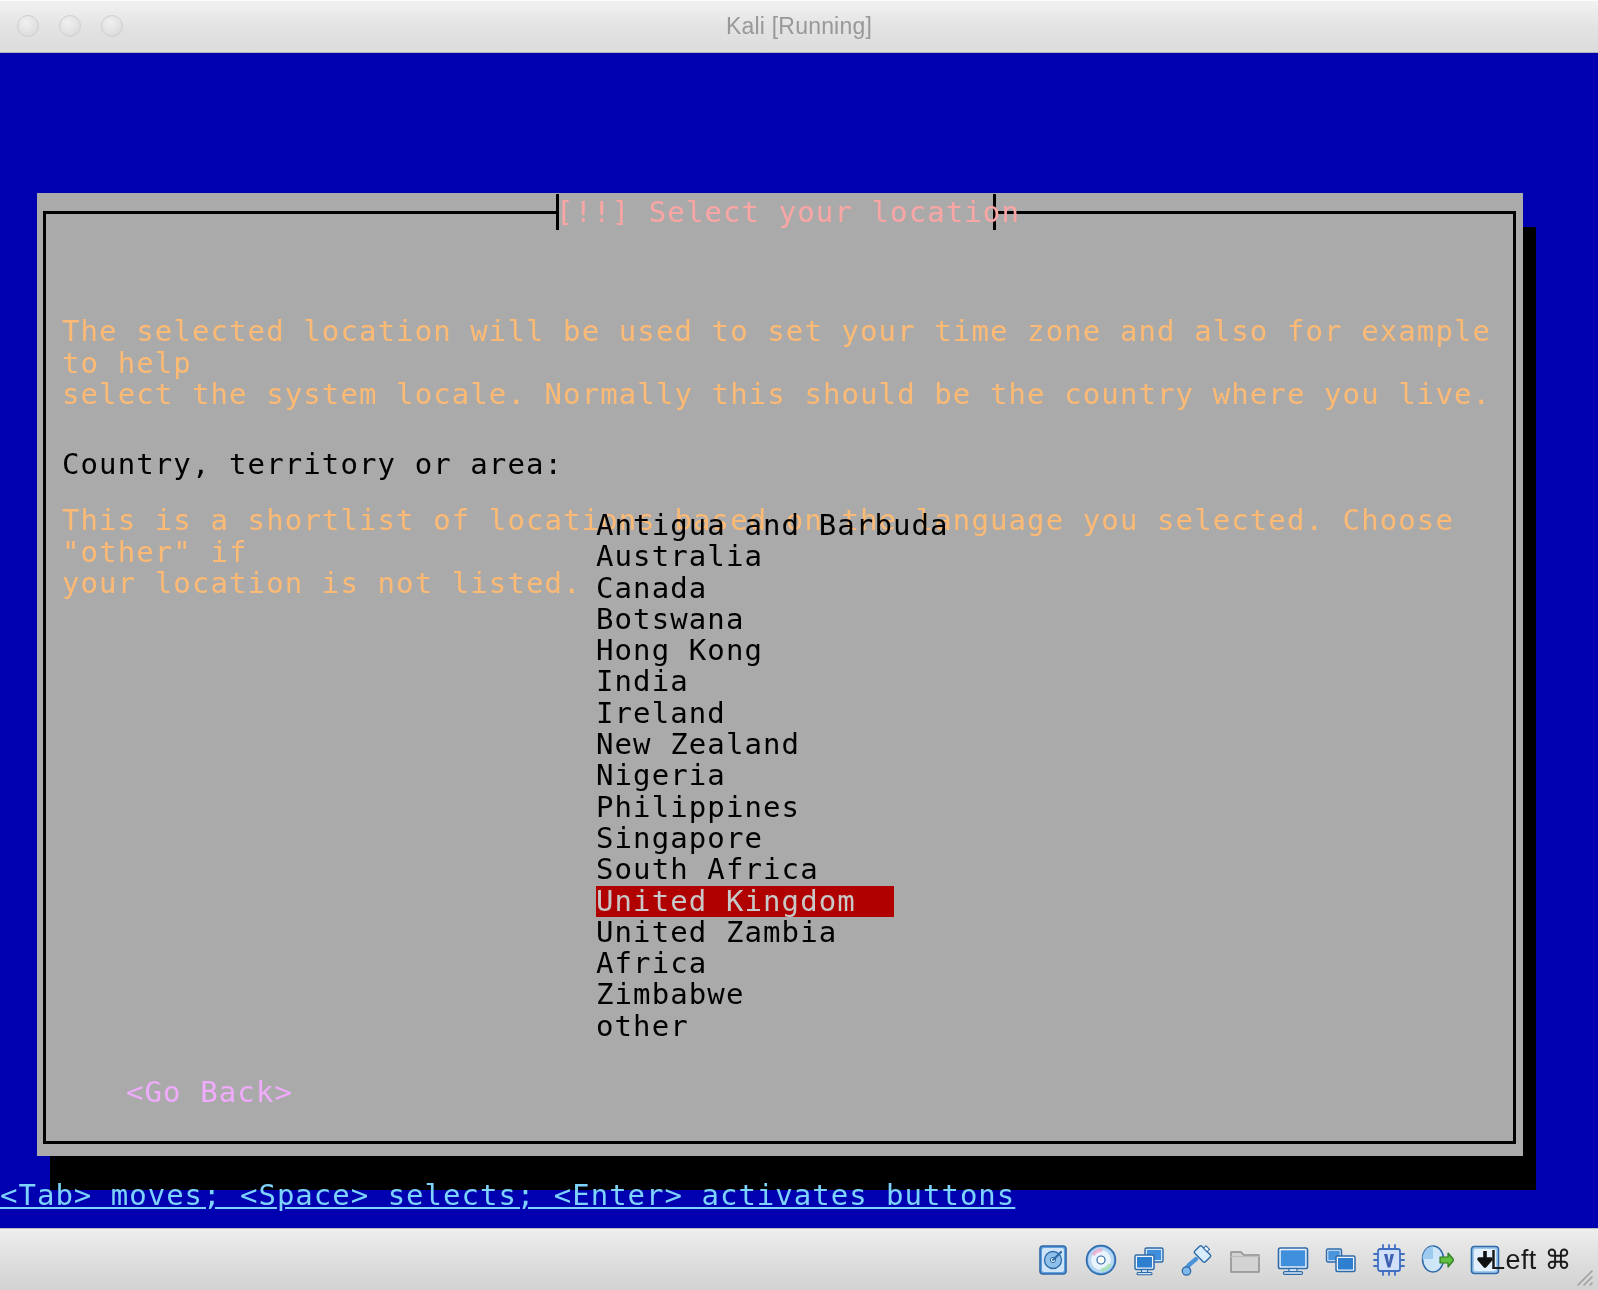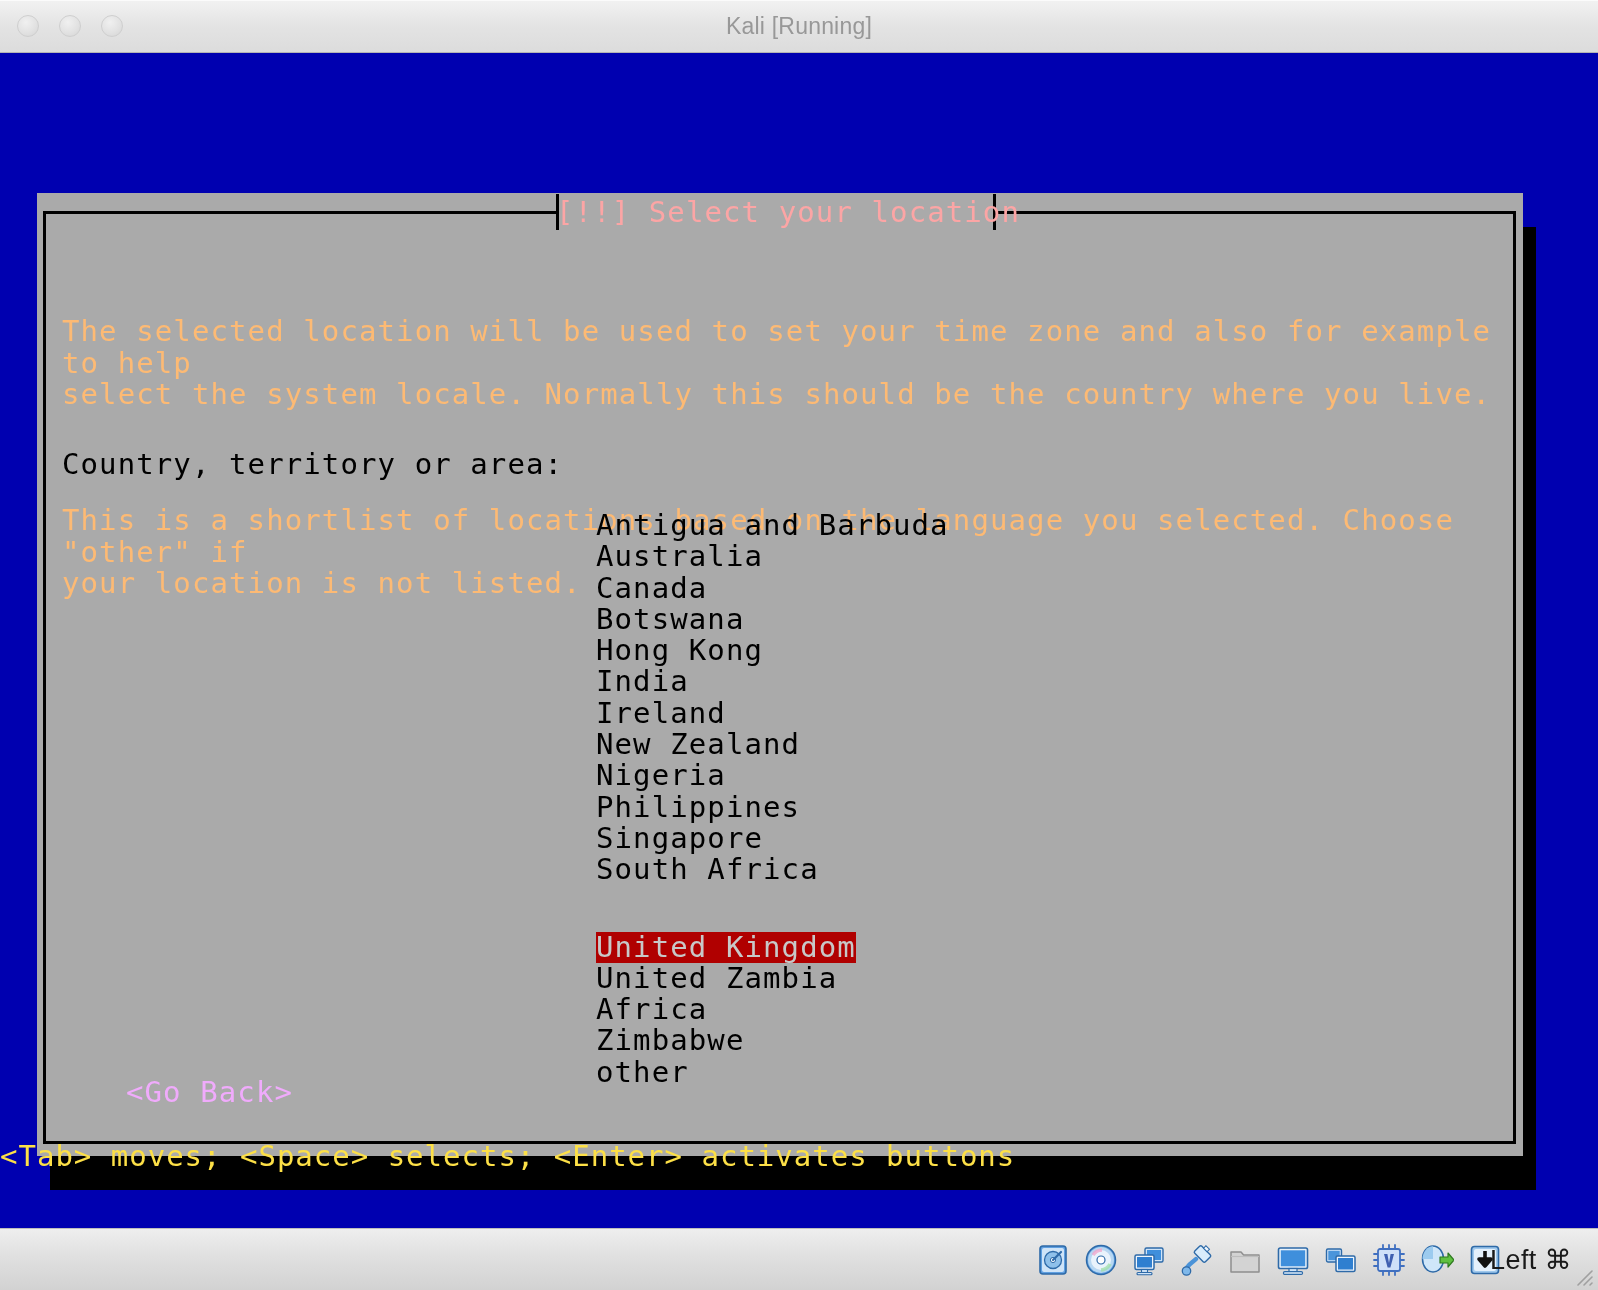--- a/index.html
+++ b/index.html
@@ -185,46 +185,46 @@
     line-height: 31.3px;
     color: #000000;
     font-size: 29px;
     letter-spacing: 1.1px;
     white-space: pre;
     user-select: none;
   }
   .country-item.selected {
     background: #b00000;
     color: #c8c8c8;
-    width: 260px;
-    margin-top: 46px;
+    width: 298px;
   }
 
   
   .go-back {
     position: absolute;
     left: 126px;
     top: 1022px;
     color: #f0abfc;
     font-size: 29px;
     letter-spacing: 1.1px;
     white-space: pre;
     user-select: none;
   }
 
   
   .console-hint {
     position: absolute;
     left: 0;
-    top: 1086px;
-    color: #fde047;
+    top: 1125px;
+    color: #7dd3fc;
     font-size: 29px;
     letter-spacing: 1.0px;
     white-space: pre;
     user-select: none;
+    text-decoration: underline;
   }
 
   
   .statusbar {
     position: absolute;
     left: 0;
     top: 1228px;
     width: 1598px;
     height: 62px;
     background: linear-gradient(to bottom, #eeeeee 0%, #e0e0e0 45%, #d2d2d2 100%);

